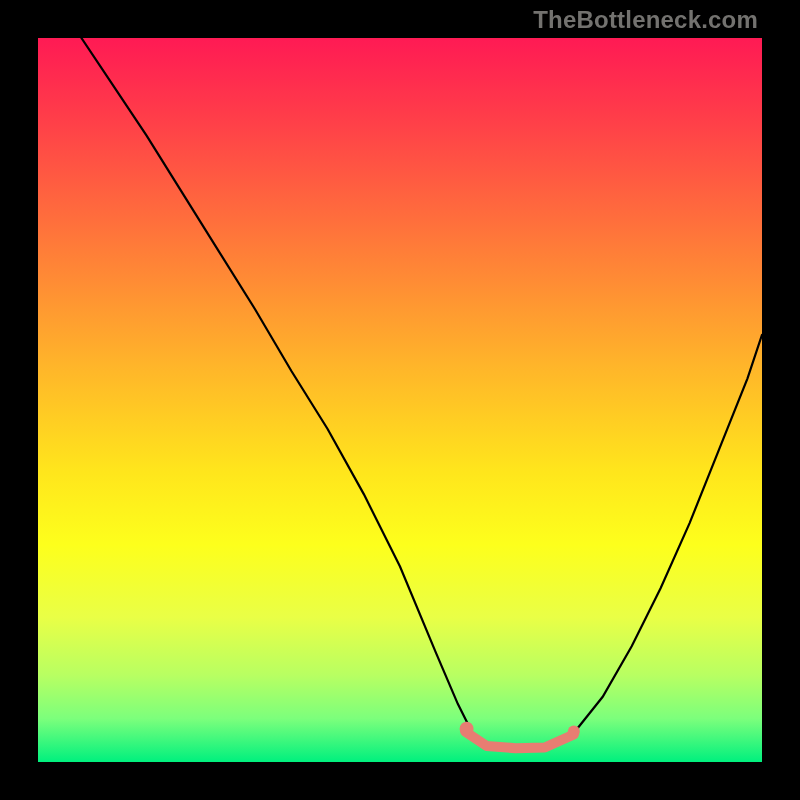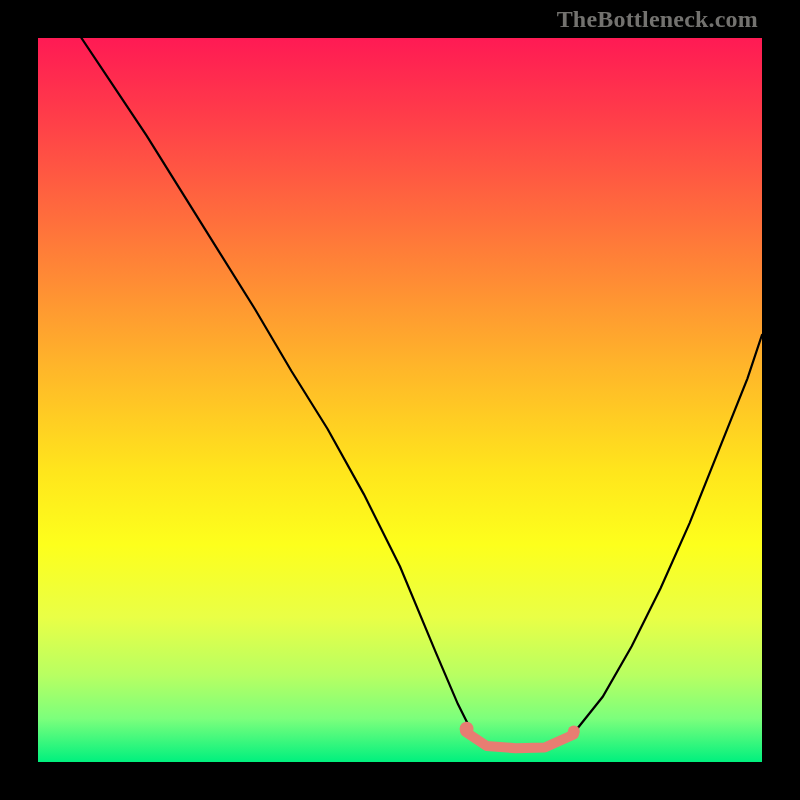--- a/index.html
+++ b/index.html
@@ -35,21 +35,21 @@
   }
   svg.curve {
     position: absolute;
     left: 0; top: 0; width: 100%; height: 100%;
     display: block;
   }
   .watermark {
     position: absolute;
     top: 6px;
     right: 42px;
-    font-family: Liberation Serif, serif;
+    font-family: Liberation Sans, sans-serif;
     font-size: 24px;
     font-weight: 650;
     color: #73726f;
     letter-spacing: 0.2px;
   }
 </style>
 </head>
 <body>
 
 <div class="container">

